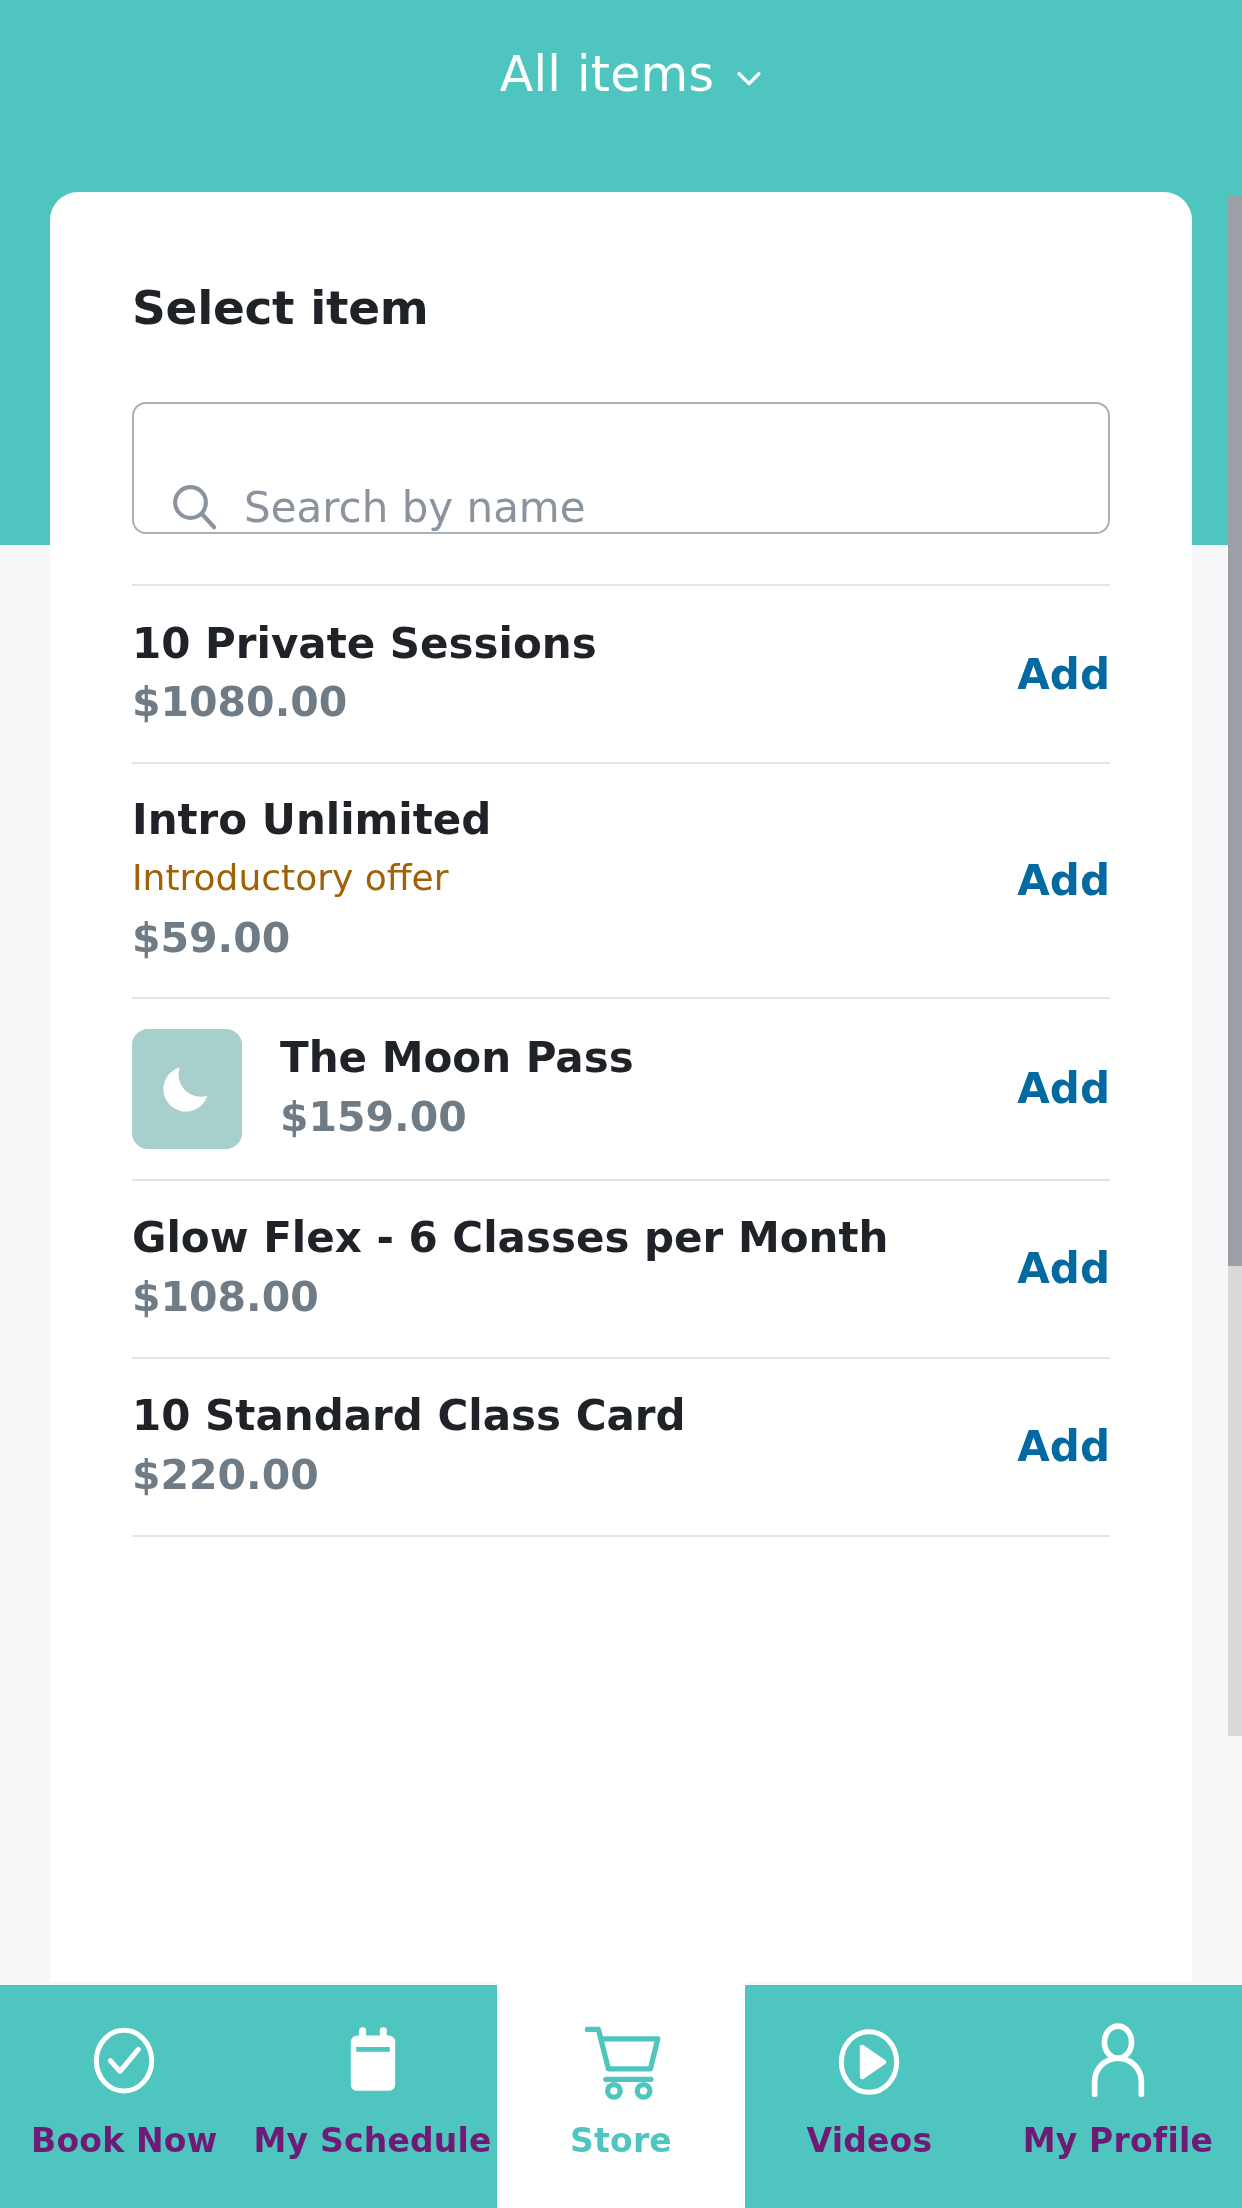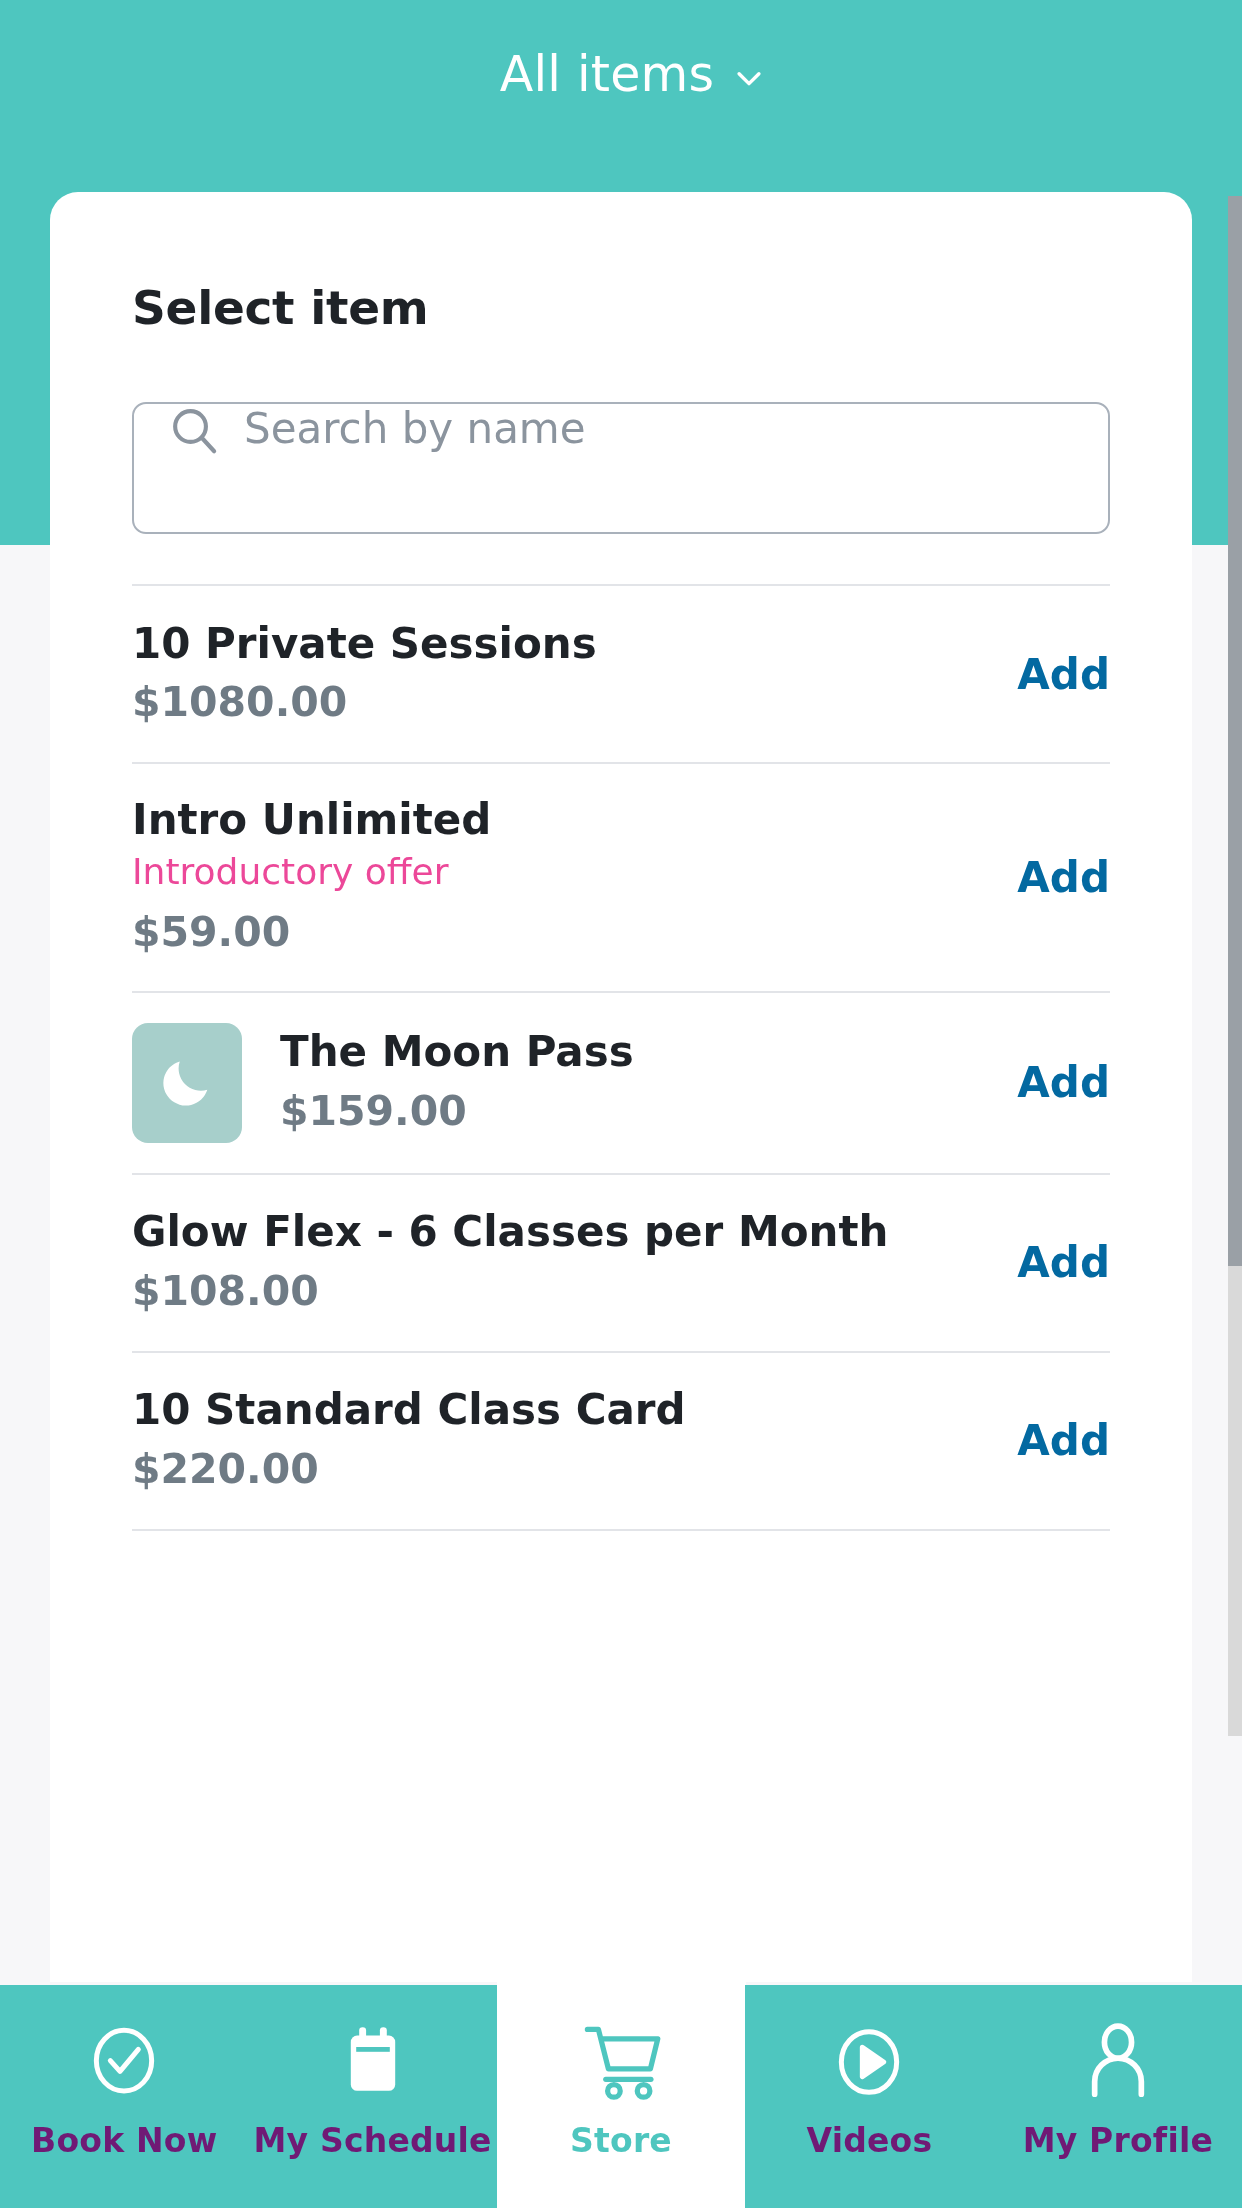--- a/index.html
+++ b/index.html
@@ -95,21 +95,21 @@
   
   .search-box {
     position: absolute;
     top: 210px;
     left: 82px;
     width: 978px;
     height: 132px;
     border: 2px solid #a9b1bb;
     border-radius: 14px;
     display: flex;
-    align-items: flex-start;
+    align-items: flex-end;
     padding-left: 34px;
     background: #fff;
     cursor: text;
   }
 
   .search-icon {
     width: 52px;
     height: 52px;
     flex: 0 0 52px;
   }
@@ -166,22 +166,23 @@
   .item-title {
     font-size: 42px;
     font-weight: 700;
     color: #1f2328;
     line-height: 1.22;
     white-space: nowrap;
   }
 
   .item-subtitle {
     font-size: 36px;
-    color: #ec4899;
+    color: #a16207;
     line-height: 1.5;
+    margin-top: 6px;
   }
 
   .item-price {
     font-size: 41px;
     color: #6f7b85;
     font-weight: 700;
     line-height: 1.35;
     margin-top: 6px;
   }
 

